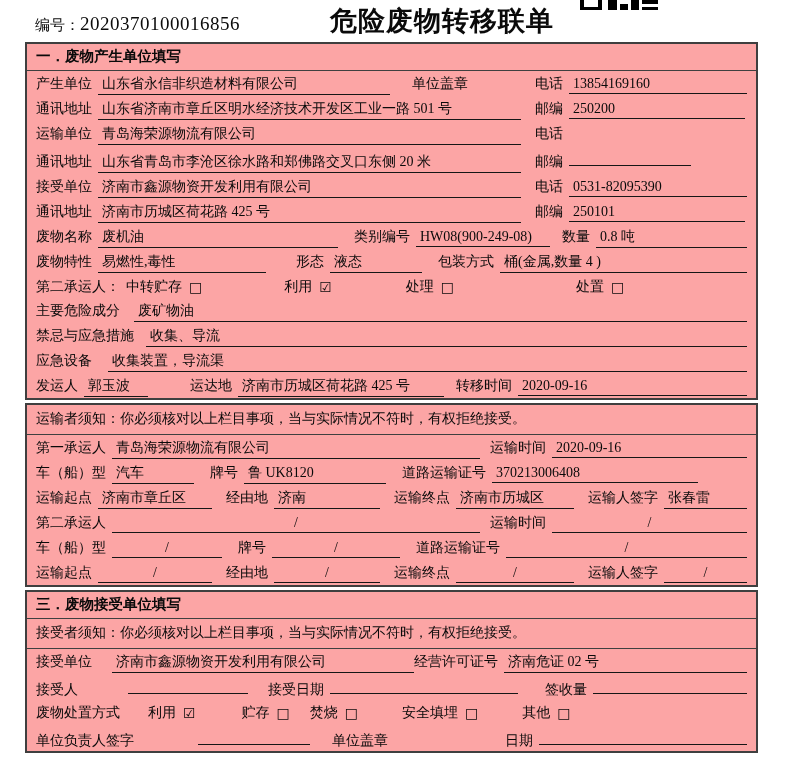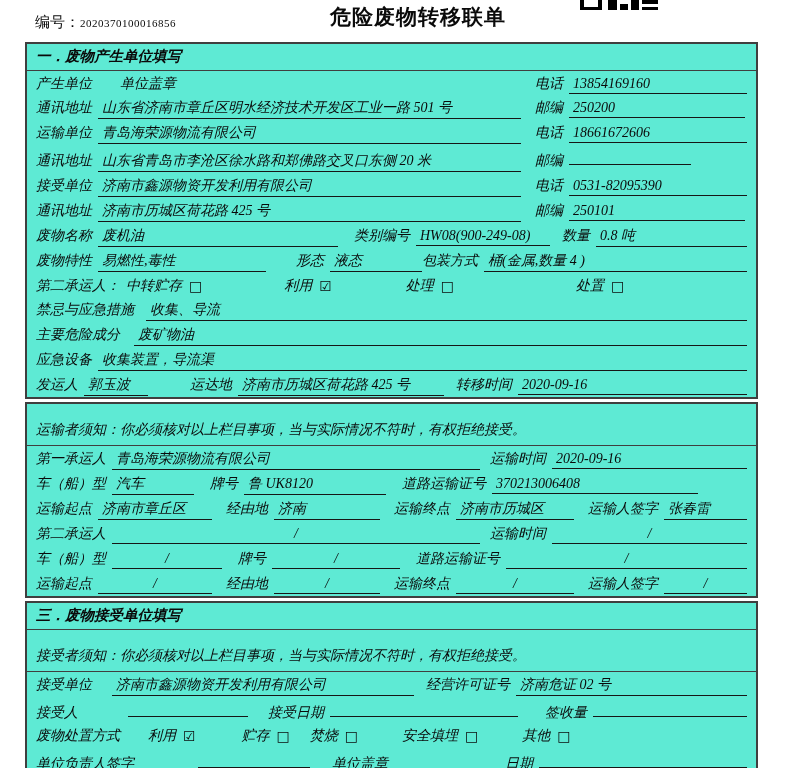--- a/index.html
+++ b/index.html
@@ -4,26 +4,26 @@
 <style>
   * { margin:0; padding:0; box-sizing:border-box; }
   html,body { background:#ffffff; }
   .page {
     position:relative; width:796px; height:768px; background:#fff;
     font-family:"Liberation Serif","DejaVu Serif",serif;
     color:#0a0a0a; overflow:hidden;
   }
   .hdr { position:relative; height:42px; }
   .serial { position:absolute; left:35px; top:13px; font-size:15px; white-space:nowrap; }
-  .serial .num { font-size:11px; letter-spacing:0.5px; }
-  .doc-title { position:absolute; left:330px; top:3px; font-size:21px; font-weight:bold; letter-spacing:1px; white-space:nowrap; }
+  .serial .num { font-size:19px; letter-spacing:0.5px; }
+  .doc-title { position:absolute; left:330px; top:3px; font-size:27px; font-weight:bold; letter-spacing:1px; white-space:nowrap; }
   .qr { position:absolute; left:580px; top:0; }
-  .box { margin:0 0 3px 25px; width:733px; border:2px solid #3f3f3f; background:#5eead4;font-style:italic; }
+  .box { margin:0 0 3px 25px; width:733px; border:2px solid #3f3f3f; background:#fca5a5; }
   .sec-head { font-weight:bold; font-size:14.5px; padding:3px 9px 4px; border-bottom:1px solid #3f3f3f; }
-  .notice { font-size:14px; padding:5px 9px 6px; border-bottom:1px solid #3f3f3f;margin-top:12px; }
+  .notice { font-size:14px; padding:5px 9px 6px; border-bottom:1px solid #3f3f3f; }
   .row { display:flex; align-items:baseline; min-height:24.1px; padding:4px 9px 1px; font-size:14px; }
   .row2 { min-height:25px; }
   .lbl { white-space:nowrap; flex-shrink:0; margin-right:6px; }
   .val { border-bottom:1px solid #161616; padding:0 4px 1px; white-space:nowrap; overflow:hidden; min-height:16px; flex-shrink:1; }
   .grow { flex:1 1 auto; }
   .ctr { text-align:center; }
   .tail { margin-left:auto; width:212px; display:flex; align-items:baseline; flex-shrink:0; }
   .opt { white-space:nowrap; display:inline-flex; align-items:baseline; }
   .mark { font-family:"DejaVu Sans","Liberation Sans",sans-serif; font-size:14px; margin-left:7px; position:relative; top:1px; }
 </style>
@@ -47,20 +47,21 @@
       <rect x="62" y="0" width="16" height="4" fill="#000"></rect>
       <rect x="62" y="7" width="16" height="3" fill="#000"></rect>
     </svg>
   </div>
 
   <div class="box">
     <div class="sec-head">一．废物产生单位填写</div>
 
     <div class="row">
       <span class="lbl">产生单位</span>
+      <span class="val" style="width:292px">山东省永信非织造材料有限公司</span>
       <span class="lbl" style="margin-left:22px">单位盖章</span>
       <span class="tail">
         <span class="lbl">电话</span>
         <span class="val grow">13854169160</span>
       </span>
     </div>
 
     <div class="row">
       <span class="lbl">通讯地址</span>
       <span class="val grow" style="margin-right:14px">山东省济南市章丘区明水经济技术开发区工业一路 501 号</span>
@@ -68,21 +69,20 @@
         <span class="lbl">邮编</span>
         <span class="val" style="width:176px">250200</span>
       </span>
     </div>
 
     <div class="row">
       <span class="lbl">运输单位</span>
       <span class="val grow" style="margin-right:14px">青岛海荣源物流有限公司</span>
       <span class="tail">
         <span class="lbl">电话</span>
-        <span class="val grow">18661672606</span>
       </span>
     </div>
 
     <div class="row">
       <span class="lbl">通讯地址</span>
       <span class="val grow" style="margin-right:14px">山东省青岛市李沧区徐水路和郑佛路交叉口东侧 20 米</span>
       <span class="tail">
         <span class="lbl">邮编</span>
         <span class="val" style="width:122px"></span>
       </span>
@@ -113,21 +113,21 @@
       <span class="val" style="width:134px">HW08(900-249-08)</span>
       <span class="lbl" style="margin-left:12px">数量</span>
       <span class="val grow">0.8 吨</span>
     </div>
 
     <div class="row">
       <span class="lbl">废物特性</span>
       <span class="val" style="width:168px">易燃性,毒性</span>
       <span class="lbl" style="margin-left:30px">形态</span>
       <span class="val" style="width:92px">液态</span>
-      <span class="lbl" style="margin-left:0">包装方式</span>
+      <span class="lbl" style="margin-left:16px">包装方式</span>
       <span class="val grow">桶(金属,数量  4 )</span>
     </div>
 
     <div class="row">
       <span class="lbl">第二承运人：</span>
       <span class="opt" style="">
         <span>中转贮存</span>
         <span class="mark">□</span>
       </span>
       <span class="opt" style="margin-left:82px">
@@ -138,32 +138,32 @@
         <span>处理</span>
         <span class="mark">□</span>
       </span>
       <span class="opt" style="margin-left:122px">
         <span>处置</span>
         <span class="mark">□</span>
       </span>
     </div>
 
     <div class="row">
+      <span class="lbl">主要危险成分</span>
+      <span class="val grow" style="margin-left:8px">废矿物油</span>
+    </div>
+
+    <div class="row">
       <span class="lbl">禁忌与应急措施</span>
       <span class="val grow" style="margin-left:6px">收集、导流</span>
     </div>
 
     <div class="row">
-      <span class="lbl">主要危险成分</span>
-      <span class="val grow" style="margin-left:8px">废矿物油</span>
-    </div>
-
-    <div class="row">
       <span class="lbl">应急设备</span>
-      <span class="val grow" style="">收集装置，导流渠</span>
+      <span class="val grow" style="margin-left:10px">收集装置，导流渠</span>
     </div>
 
     <div class="row">
       <span class="lbl">发运人</span>
       <span class="val" style="width:64px">郭玉波</span>
       <span class="lbl" style="margin-left:42px">运达地</span>
       <span class="val" style="width:206px">济南市历城区荷花路 425 号</span>
       <span class="lbl" style="margin-left:12px">转移时间</span>
       <span class="val grow">2020-09-16</span>
     </div>
@@ -227,21 +227,21 @@
     </div>
   </div>
 
   <div class="box">
     <div class="sec-head">三．废物接受单位填写</div>
     <div class="notice">接受者须知：你必须核对以上栏目事项，当与实际情况不符时，有权拒绝接受。</div>
 
     <div class="row row2">
       <span class="lbl">接受单位</span>
       <span class="val" style="width:302px;margin-left:14px">济南市鑫源物资开发利用有限公司</span>
-      <span class="lbl" style="margin-left:12px">经营许可证号</span>
+      <span class="lbl" style="">经营许可证号</span>
       <span class="val grow">济南危证 02 号</span>
     </div>
 
     <div class="row row2">
       <span class="lbl">接受人</span>
       <span class="val" style="width:120px;margin-left:44px"></span>
       <span class="lbl" style="margin-left:20px">接受日期</span>
       <span class="val" style="width:188px"></span>
       <span class="lbl" style="margin-left:27px">签收量</span>
       <span class="val grow"></span>

